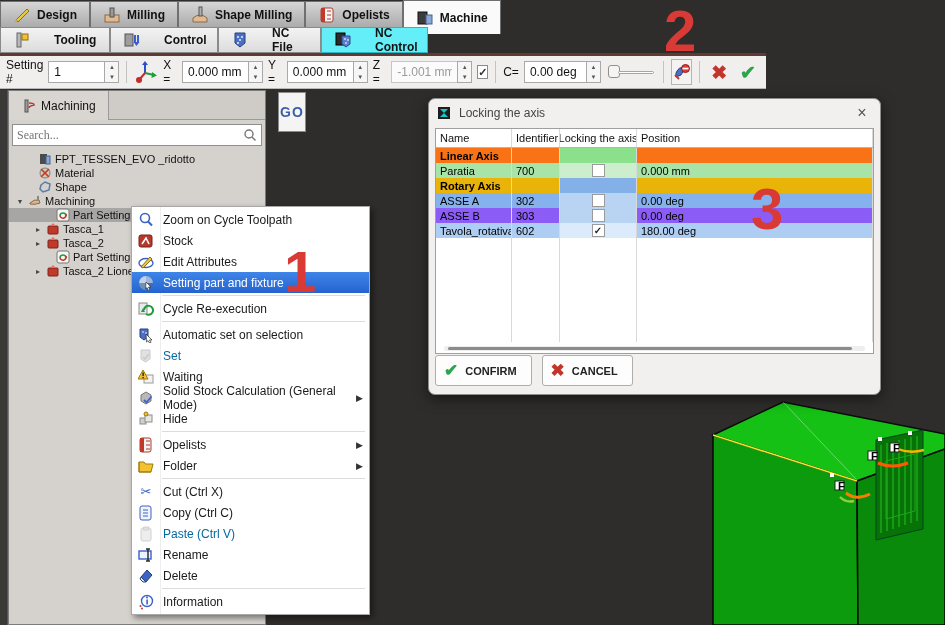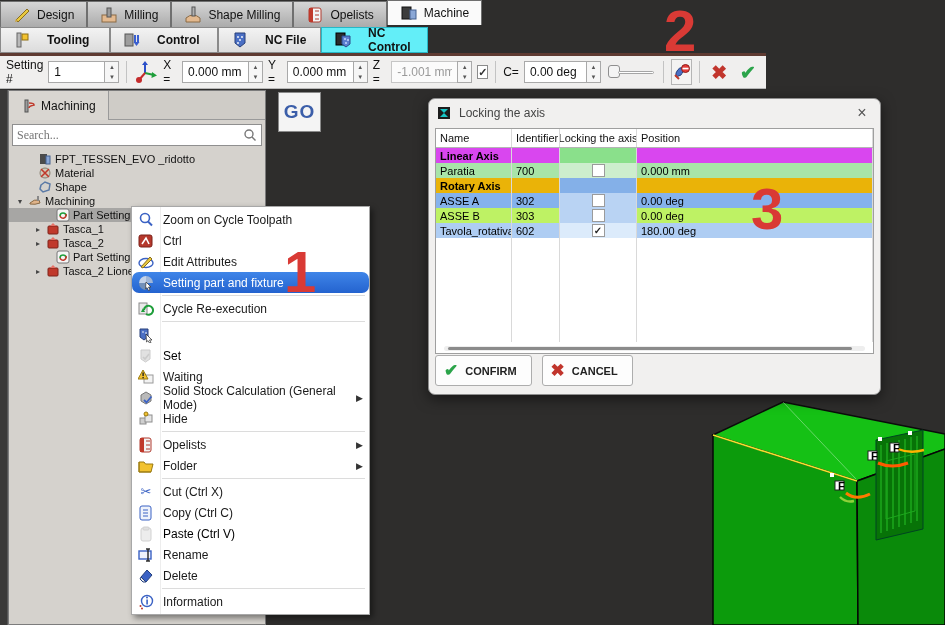--- a/index.html
+++ b/index.html
@@ -5,23 +5,23 @@
   * { margin:0; padding:0; box-sizing:border-box; }
   html,body { width:945px; height:625px; overflow:hidden; }
   body { font-family:"Liberation Sans", sans-serif; background:#2e2d2c; position:relative; }
 
   
   .ribbon-row { position:absolute; left:0; display:flex; }
   .row1 { top:0; height:27px; }
   .row2 { top:27px; height:27px; }
   .tab1 { display:flex; align-items:center; gap:6px; padding:0 12px; height:26px; margin-top:1px;
           background:linear-gradient(#d6d6d6,#ababab); border:1px solid #6f6f6f; border-bottom:none;
-          font-size:12px; font-weight:normal; color:#111; cursor:default; }
-  .tab1.active { background:#fafafa; height:25px; margin-top:0; }
-  .tab2 { display:flex; align-items:center; gap:16px; padding:0 12px; height:26px;
+          font-size:12px; font-weight:bold; color:#111; cursor:default; }
+  .tab1.active { background:#fafafa; height:34px; margin-top:0; }
+  .tab2 { display:flex; align-items:center; gap:23px; padding:0 12px; height:26px;
           background:linear-gradient(#f3f3f3,#dcdcdc); border:1px solid #8a8a8a;
           font-size:12px; font-weight:bold; color:#111; }
   .tab2.active { background:#63eef8; border-color:#27b7c6; }
   .ticon { width:18px; height:18px; display:inline-flex; }
   .brownline { position:absolute; top:53px; left:0; width:766px; height:3px; background:#5e3a31; }
 
   
   .toolbar { position:absolute; top:56px; left:0; width:766px; height:33px; background:#f0efee;
              border-bottom:1px solid #b9b9b9; display:flex; align-items:center; padding:0 6px; gap:5px;
              font-size:12px; color:#111; }
@@ -38,22 +38,22 @@
   .slider .groove { position:absolute; top:9px; left:12px; right:2px; height:3px; background:#fff;
                     border:1px solid #a5a5a5; border-radius:2px; }
   .slider .handle { position:absolute; top:3px; left:2px; width:12px; height:13px; background:#f4f4f4;
                     border:1px solid #8f8f8f; border-radius:3px; }
   .tbtn { width:28px; height:26px; display:flex; align-items:center; justify-content:center;
           border:1px solid #b5b5b5; background:#f4f3f2; }
   .xmark { color:#c1352c; font-size:19px; font-weight:bold; }
   .vmark { color:#2ba44a; font-size:19px; font-weight:bold; }
 
   
-  .go { position:absolute; left:278px; top:92px; width:43px; height:40px; background:#f4f4f4;
-        border:1px solid #8a8a8a; color:#3b5ea9; font-weight:bold; font-size:19px;
+  .go { position:absolute; left:278px; top:92px; width:28px; height:40px; background:#f4f4f4;
+        border:1px solid #8a8a8a; color:#3b5ea9; font-weight:bold; font-size:14px;
         display:flex; align-items:center; justify-content:center; letter-spacing:1px; }
 
   
   .lsplit { position:absolute; left:0; top:90px; width:8px; bottom:0; background:#3a3938; border-right:1px solid #555; }
   .panel { position:absolute; left:8px; top:90px; width:258px; bottom:0; background:#d5d2cd; border:1px solid #7c7c7c; }
   .ptabbar { height:29px; display:flex; border-bottom:1px solid #9a9a9a; background:#cfccc7; }
   .ptab { display:flex; align-items:center; gap:6px; padding:0 12px; background:#d9d6d1;
           border-right:1px solid #9a9a9a; font-size:12px; color:#111; height:29px; }
   .search { margin:4px 3px 3px 3px; height:22px; background:#fff; border:1px solid #8f8f8f;
             display:flex; align-items:center; padding:0 4px; }
@@ -66,22 +66,22 @@
   .sel { background:#a7a6a4; }
 
   
   .menu { position:absolute; left:131px; top:206px; width:239px; background:#fff;
           border:1px solid #a8a8a8; box-shadow:3px 3px 6px rgba(0,0,0,.45); padding:2px 0; z-index:30; }
   .menu:before { content:""; position:absolute; left:28px; top:0; bottom:0; width:1px; background:#ededed; }
   .mi { display:flex; align-items:center; height:21px; font-size:12px; color:#1a1a1a; position:relative; }
   .mi .mico { width:28px; display:flex; justify-content:center; flex:0 0 28px; }
   .mi .mlabel { flex:1; padding-left:3px; }
   .mi .marrow { padding-right:6px; color:#333; font-size:9px; }
-  .mi.hl { background:linear-gradient(#3f85e8,#2463cf); color:#fff;border-radius:7px; }
-  .mi.dis { color:#000000; }
+  .mi.hl { background:linear-gradient(#3f85e8,#2463cf); color:#fff; }
+  .mi.dis { color:#0369a1; }
   .mi.dis .mico { opacity:.45; }
   .msep { border-top:1px solid #dcdcdc; margin:2px 4px 2px 30px; }
   .glyph-cut { color:#3b62c4; font-size:13px; }
 
   
   .dialog { position:absolute; left:428px; top:98px; width:453px; height:297px; background:#f1f0ef;
             border:1px solid #8e8e8e; border-radius:7px; box-shadow:0 4px 14px rgba(0,0,0,.5); z-index:20; }
   .dtitle { height:27px; display:flex; align-items:center; padding:0 8px; gap:8px; font-size:12px; color:#444; }
   .dclose { margin-left:auto; color:#555; font-size:16px; width:20px; text-align:center; }
   .dtable { position:absolute; left:6px; right:6px; top:29px; height:226px; background:#fff;
@@ -446,21 +446,21 @@
       </span>
     <span class="mlabel">Zoom on Cycle Toolpath</span>
   </div>
   <div class="mi">
     <span class="mico">
         <svg width="16" height="16" viewBox="0 0 16 16">
           <rect x="1" y="2" width="13" height="12" rx="2" fill="#b5382c" stroke="#7c2018"></rect>
           <path d="M4 11 L8 5 L11 11" fill="none" stroke="#fff" stroke-width="1.6"></path>
         </svg>
       </span>
-    <span class="mlabel">Ctrl</span>
+    <span class="mlabel">Stock</span>
   </div>
   <div class="mi">
     <span class="mico">
         <svg width="16" height="16" viewBox="0 0 16 16">
           <ellipse cx="8" cy="9" rx="7" ry="4.5" fill="none" stroke="#3b62c4" stroke-width="1.4"></ellipse>
           <polygon points="3,13 12,3 14,5 5,14" fill="#e8c93f" stroke="#8a6d1d"></polygon>
         </svg>
       </span>
     <span class="mlabel">Edit Attributes</span>
   </div>
@@ -489,20 +489,21 @@
   <div class="msep"></div>
   <div class="mi">
     <span class="mico">
         <svg width="16" height="16" viewBox="0 0 16 16">
           <path d="M2 2 h8 v8 l-4 3 l-4 -3 Z" fill="#4a6fc4" stroke="#28407a"></path>
           <circle cx="5" cy="5" r="0.8" fill="#fff"></circle>
           <circle cx="8" cy="6" r="0.8" fill="#fff"></circle>
           <polygon points="8,7 14,13 11.5,13 13,15.6 11.5,16 10,13.6 8.5,15" fill="#fff" stroke="#222" stroke-width="0.7"></polygon>
         </svg>
       </span>
+    <span class="mlabel">Automatic set on selection</span>
   </div>
   <div class="mi dis">
     <span class="mico">
         <svg width="16" height="16" viewBox="0 0 16 16">
           <path d="M3 2 h9 v9 l-4.5 3 l-4.5 -3 Z" fill="#bdbdbd" stroke="#8d8d8d"></path>
           <path d="M5 9 l2 2 l4 -5" fill="none" stroke="#8d8d8d" stroke-width="1.6"></path>
         </svg>
       </span>
     <span class="mlabel">Set</span>
   </div>
@@ -632,21 +633,21 @@
     <span>Locking the axis</span>
     <span class="dclose">×</span>
   </div>
   <div class="dtable">
     <div class="dtr hdr">
       <span class="dc c0">Name</span>
       <span class="dc c1">Identifier</span>
       <span class="dc c2">Locking the axis</span>
       <span class="dc c3">Position</span>
     </div>
-    <div class="dtr" style="background:#d946ef">
+    <div class="dtr" style="background:#f97316">
       <span class="dc c0 grp">Linear Axis</span>
       <span class="dc c1"></span>
       <span class="dc c2" style="background:#8ae08b"></span>
       <span class="dc c3"></span>
     </div>
     <div class="dtr" style="background:#a8e4a8">
       <span class="dc c0">Paratia</span>
       <span class="dc c1">700</span>
       <span class="dc c2" style="background:#cdeecd">
           <span class="rowcb"></span>
@@ -660,21 +661,21 @@
       <span class="dc c3"></span>
     </div>
     <div class="dtr" style="background:#85b2ec">
       <span class="dc c0">ASSE A</span>
       <span class="dc c1">302</span>
       <span class="dc c2" style="background:#b9d3f3">
           <span class="rowcb"></span>
         </span>
       <span class="dc c3">0.00 deg</span>
     </div>
-    <div class="dtr" style="background:#bef264">
+    <div class="dtr" style="background:#8b5cf6">
       <span class="dc c0">ASSE B</span>
       <span class="dc c1">303</span>
       <span class="dc c2" style="background:#b9d3f3">
           <span class="rowcb"></span>
         </span>
       <span class="dc c3">0.00 deg</span>
     </div>
     <div class="dtr" style="background:#aecdf3">
       <span class="dc c0">Tavola_rotativa</span>
       <span class="dc c1">602</span>

